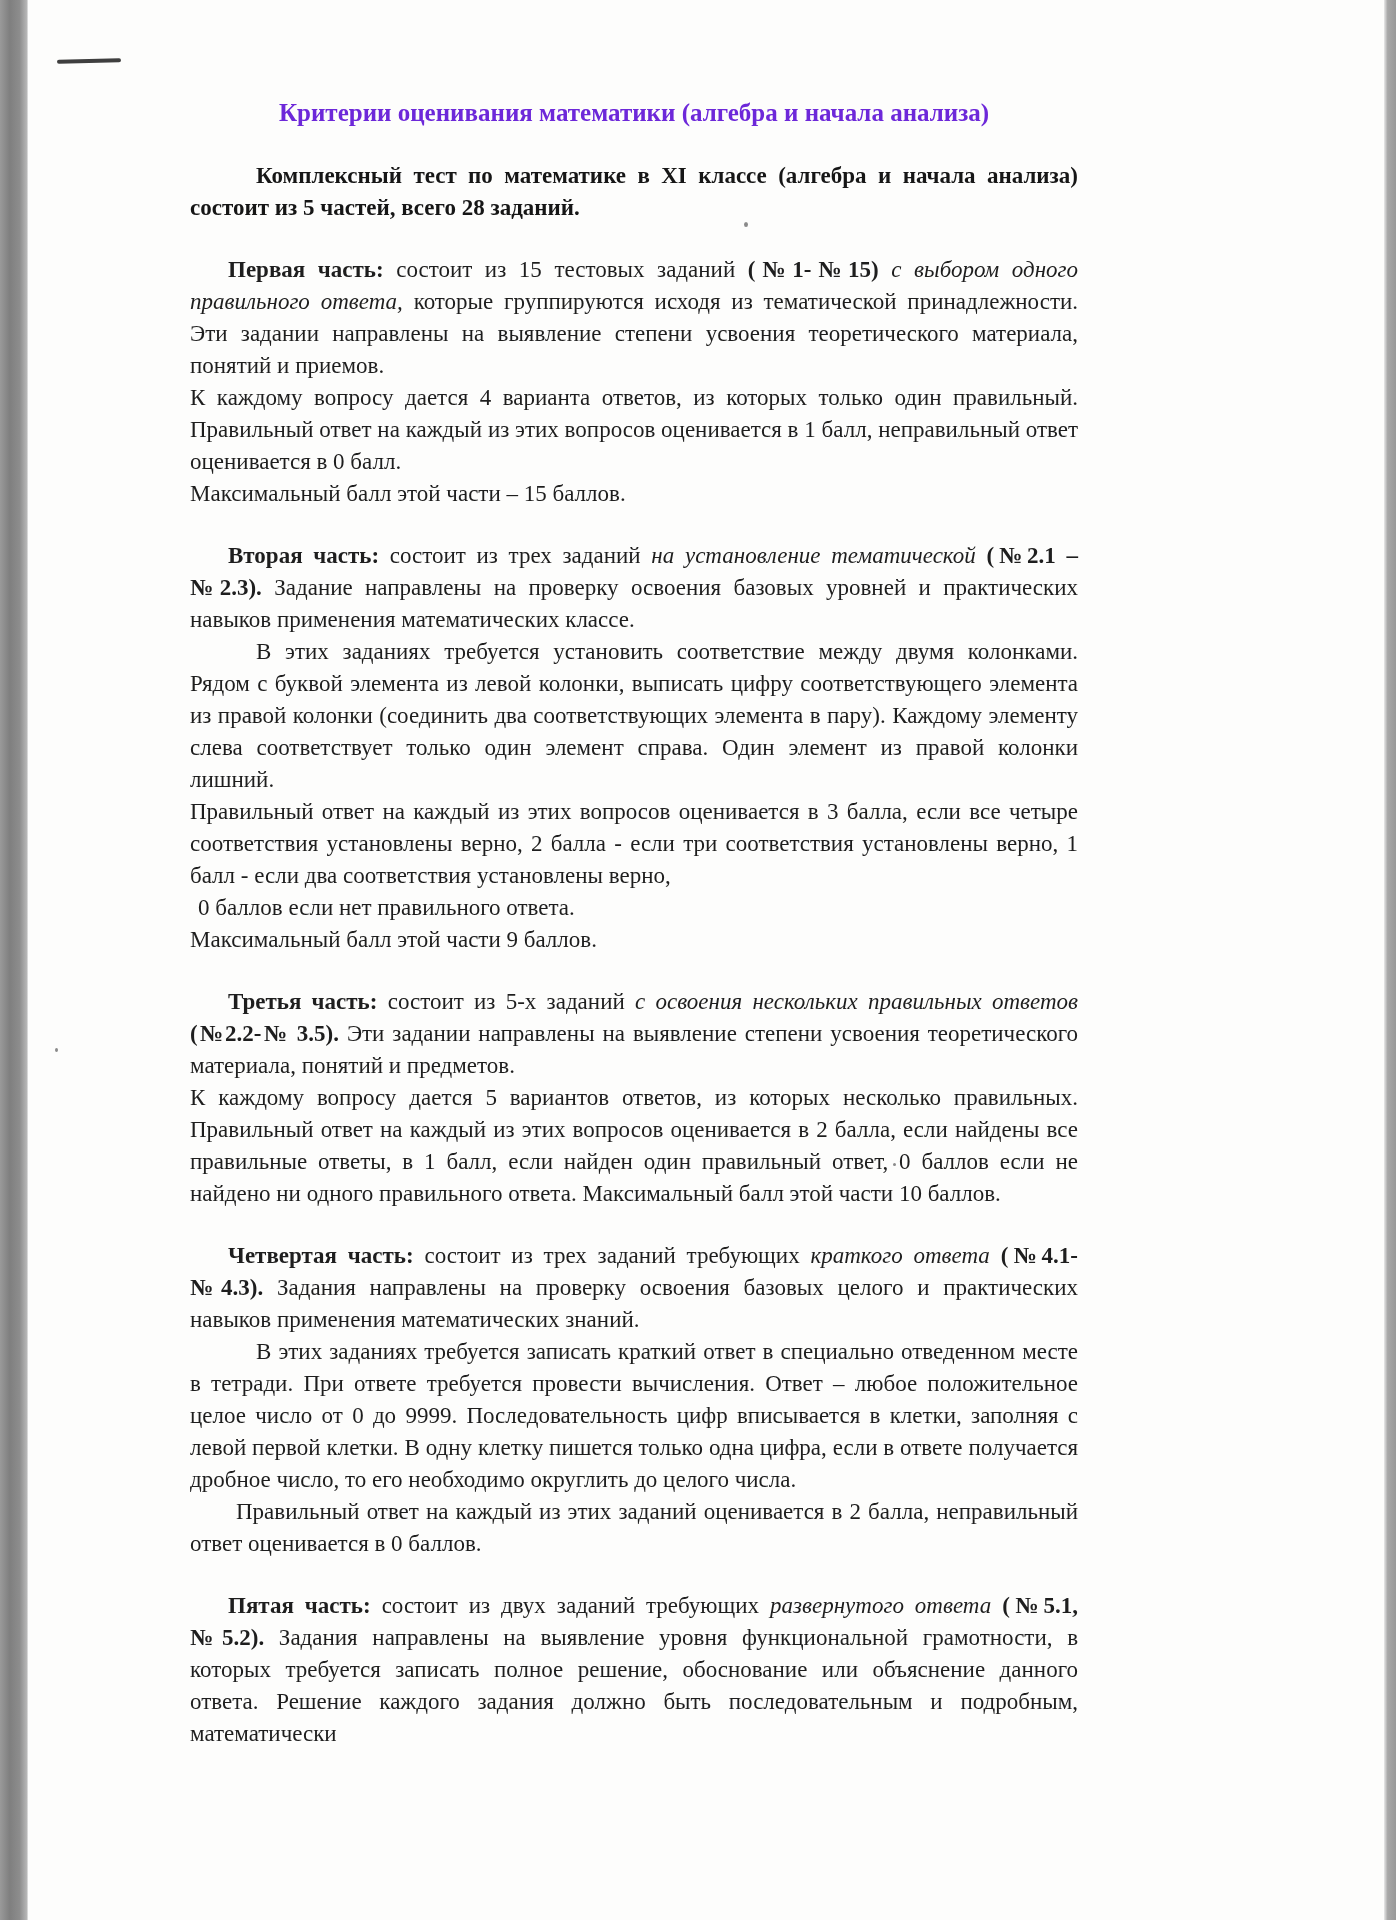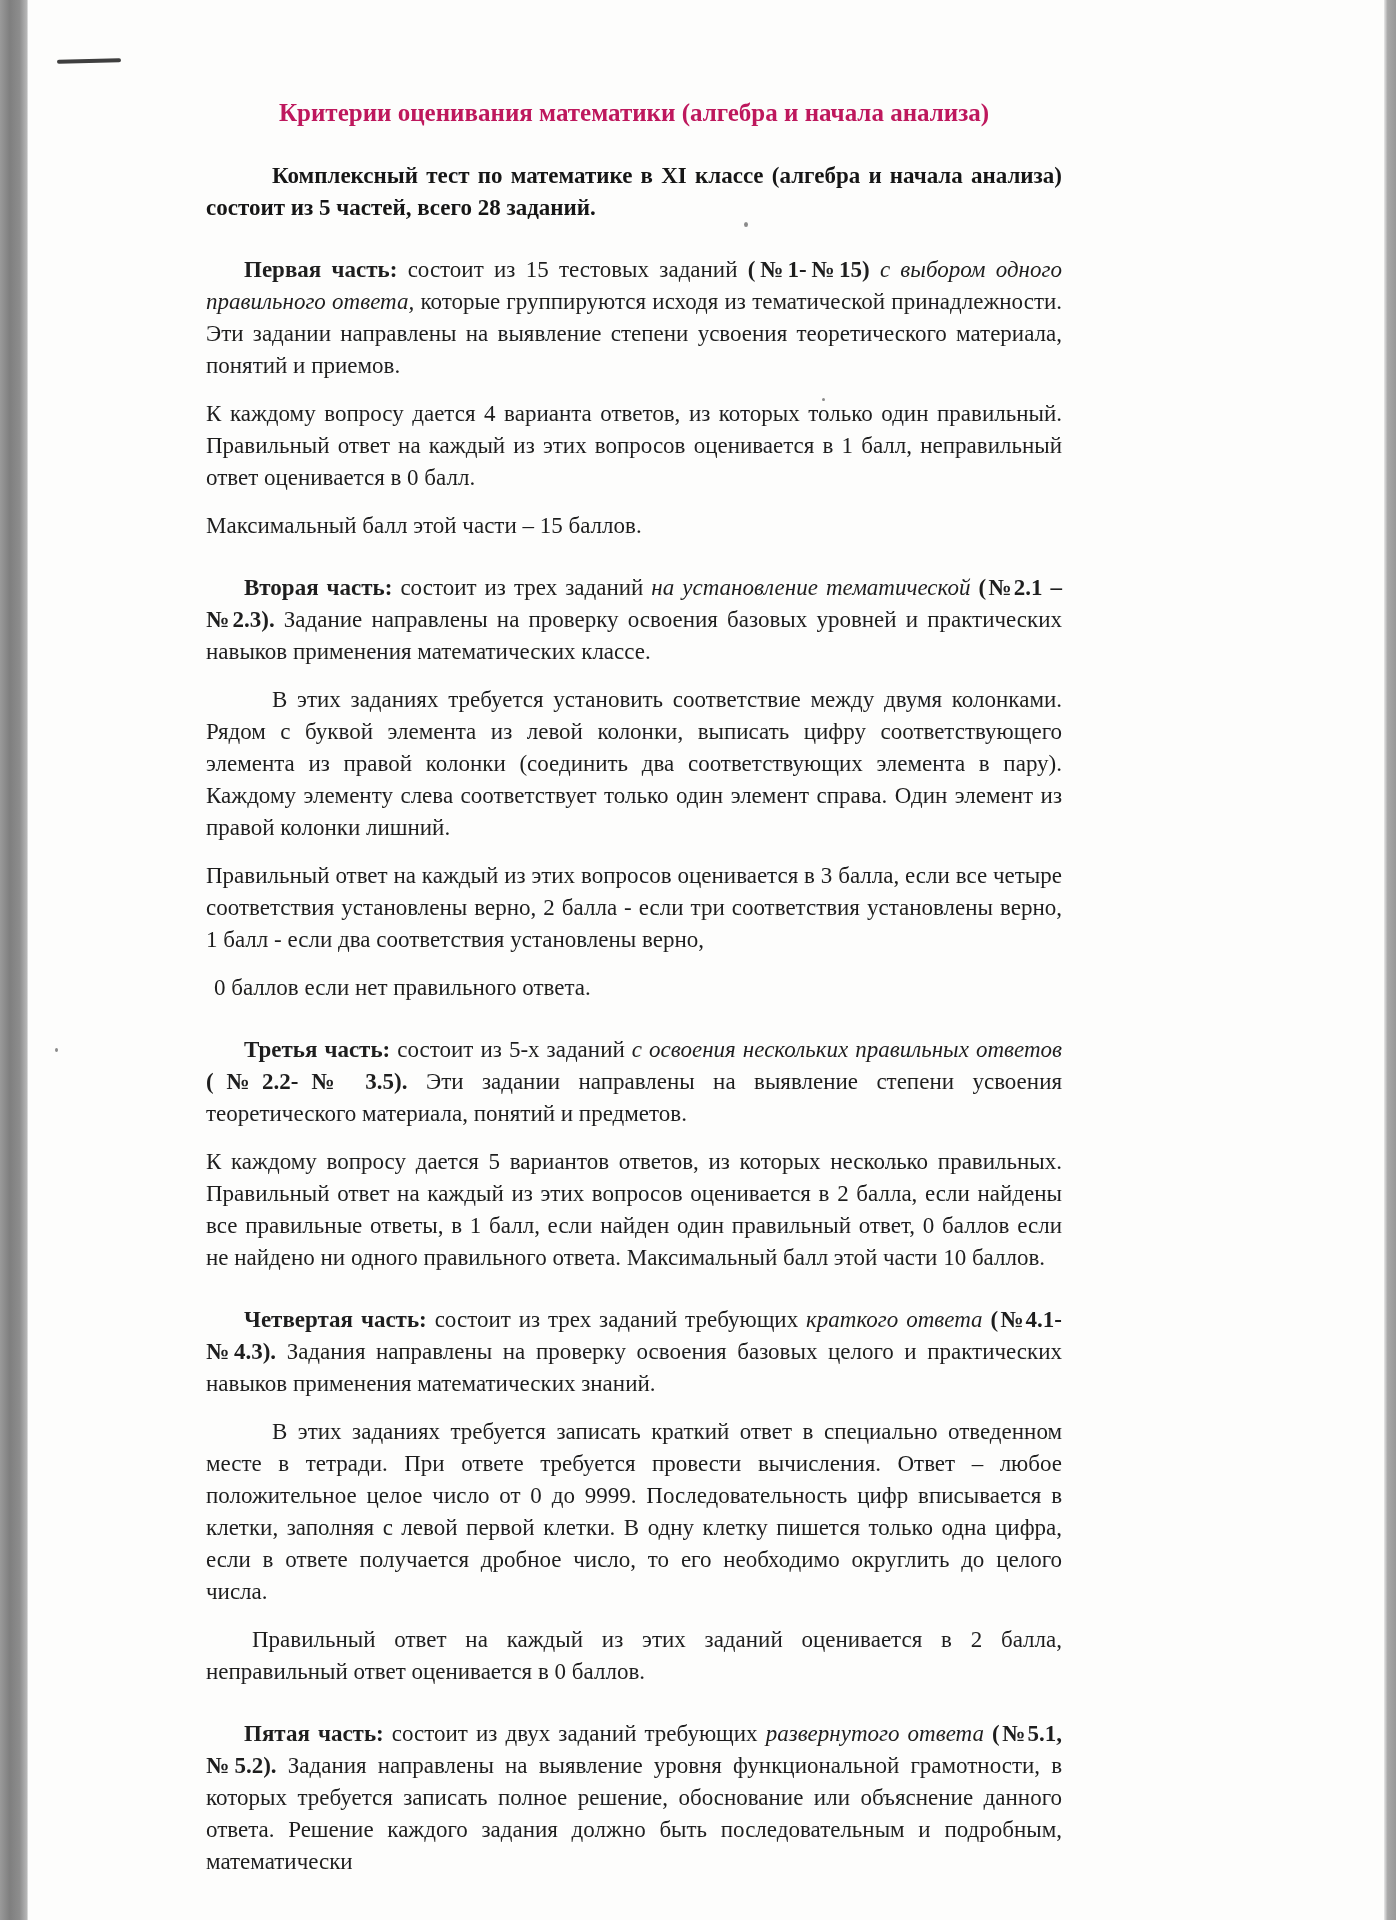--- a/index.html
+++ b/index.html
@@ -56,24 +56,24 @@
     font-size: 23px;
     line-height: 32px;
     text-align: justify;
   }
   .doc-title {
     font-size: 25px;
     font-weight: bold;
     text-align: center;
     margin: 0 0 20px 0;
     line-height: 34px;
-    color: #be185d;
+    color: #6d28d9;
   }
   .para {
-    margin: 16px;
+    margin: 0;
     text-align: justify;
   }
   .para.gap { margin-top: 30px; }
   .indent-none { text-indent: 0; }
   .indent-xs  { text-indent: 8px; }
   .indent-sm  { text-indent: 38px; }
   .indent-md  { text-indent: 46px; }
   .indent-lg  { text-indent: 66px; }
   .run-n { font-weight: normal; font-style: normal; }
   .run-b { font-weight: bold; }
@@ -96,20 +96,21 @@
     <h1 class="doc-title">Критерии оценивания математики (алгебра и начала анализа)</h1>
     <div id="paragraphs">
         <p class="para indent-lg gap bold-all"><span class="run-b">Комплексный тест по математике в XI классе (алгебра и начала анализа) состоит из 5 частей, всего 28 заданий.</span> </p>
         <p class="para indent-sm gap"><span class="run-b">Первая часть:</span> <span class="run-n"> состоит из 15 тестовых заданий </span> <span class="run-b">(№1-№15)</span> <span class="run-i"> с выбором одного правильного ответа,</span> <span class="run-n"> которые группируются исходя из тематической принадлежности. Эти задании направлены на выявление степени усвоения теоретического материала, понятий и приемов.</span> </p>
         <p class="para indent-none"><span class="run-n">К каждому вопросу дается 4 варианта ответов, из которых только один правильный. Правильный ответ на каждый из этих вопросов оценивается в 1 балл, неправильный ответ оценивается в 0 балл.</span> </p>
         <p class="para indent-none"><span class="run-n">Максимальный балл этой части – 15 баллов.</span> </p>
         <p class="para indent-sm gap"><span class="run-b">Вторая часть:</span> <span class="run-n"> состоит из трех заданий </span> <span class="run-i">на установление тематической</span> <span class="run-b"> (№2.1 – №2.3).</span> <span class="run-n"> Задание направлены на проверку освоения базовых уровней и практических навыков применения математических классе.</span> </p>
         <p class="para indent-lg"><span class="run-n">В этих заданиях требуется установить соответствие между двумя колонками. Рядом с буквой элемента из левой колонки, выписать цифру соответствующего элемента из правой колонки (соединить два соответствующих элемента в пару). Каждому элементу слева соответствует только один элемент справа. Один элемент из правой колонки лишний.</span> </p>
         <p class="para indent-none"><span class="run-n">Правильный ответ на каждый из этих вопросов оценивается в 3 балла, если все четыре соответствия установлены верно, 2 балла - если три соответствия установлены верно, 1 балл - если два соответствия установлены верно,</span> </p>
         <p class="para indent-xs"><span class="run-n">0 баллов если нет правильного ответа.</span> </p>
+        <p class="para indent-none"><span class="run-n">Максимальный балл этой части 9 баллов.</span> </p>
         <p class="para indent-sm gap"><span class="run-b">Третья часть:</span> <span class="run-n"> состоит из 5-х заданий </span> <span class="run-i">с освоения нескольких правильных ответов</span> <span class="run-b"> (№2.2-№ 3.5).</span> <span class="run-n"> Эти задании направлены на выявление степени усвоения теоретического материала, понятий и предметов.</span> </p>
         <p class="para indent-none"><span class="run-n">К каждому вопросу дается 5 вариантов ответов, из которых несколько правильных. Правильный ответ на каждый из этих вопросов оценивается в 2 балла, если найдены все правильные ответы, в 1 балл, если найден один правильный ответ, 0 баллов если не найдено ни одного правильного ответа. Максимальный балл этой части 10 баллов.</span> </p>
         <p class="para indent-sm gap"><span class="run-b">Четвертая часть:</span> <span class="run-n"> состоит из трех заданий требующих </span> <span class="run-i">краткого ответа</span> <span class="run-b"> (№4.1- №4.3).</span> <span class="run-n"> Задания направлены на проверку освоения базовых целого и практических навыков применения математических знаний.</span> </p>
         <p class="para indent-lg"><span class="run-n">В этих заданиях требуется записать краткий ответ в специально отведенном месте в тетради. При ответе требуется провести вычисления. Ответ – любое положительное целое число от 0 до 9999. Последовательность цифр вписывается в клетки, заполняя с левой первой клетки. В одну клетку пишется только одна цифра, если в ответе получается дробное число, то его необходимо округлить до целого числа.</span> </p>
         <p class="para indent-md"><span class="run-n">Правильный ответ на каждый из этих заданий оценивается в 2 балла, неправильный ответ оценивается в 0 баллов.</span> </p>
         <p class="para indent-sm gap"><span class="run-b">Пятая часть:</span> <span class="run-n"> состоит из двух заданий требующих </span> <span class="run-i">развернутого ответа</span> <span class="run-b"> (№5.1, №5.2).</span> <span class="run-n"> Задания направлены на выявление уровня функциональной грамотности, в которых требуется записать полное решение, обоснование или объяснение данного ответа. Решение каждого задания должно быть последовательным и подробным, математически</span> </p>
       </div>
   </div>
 </div>
 

